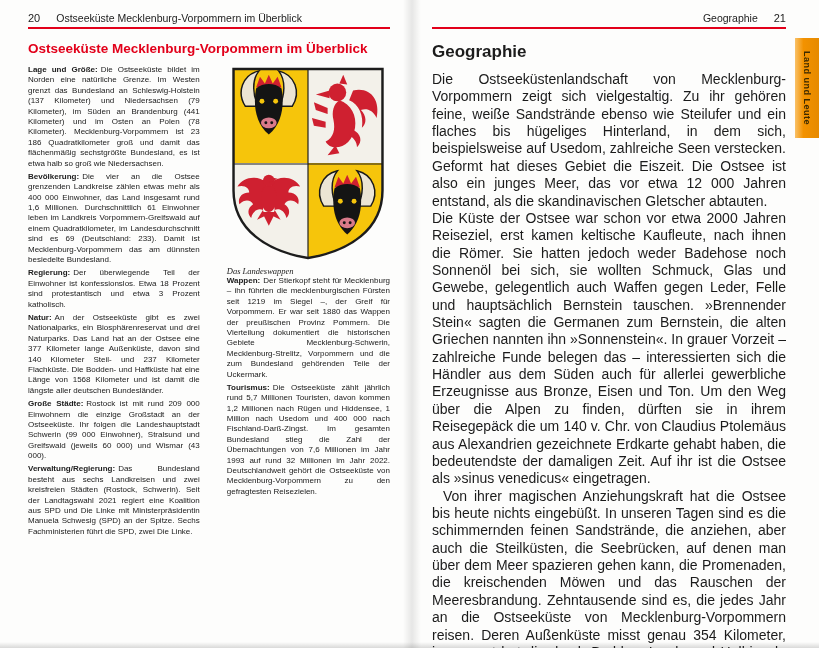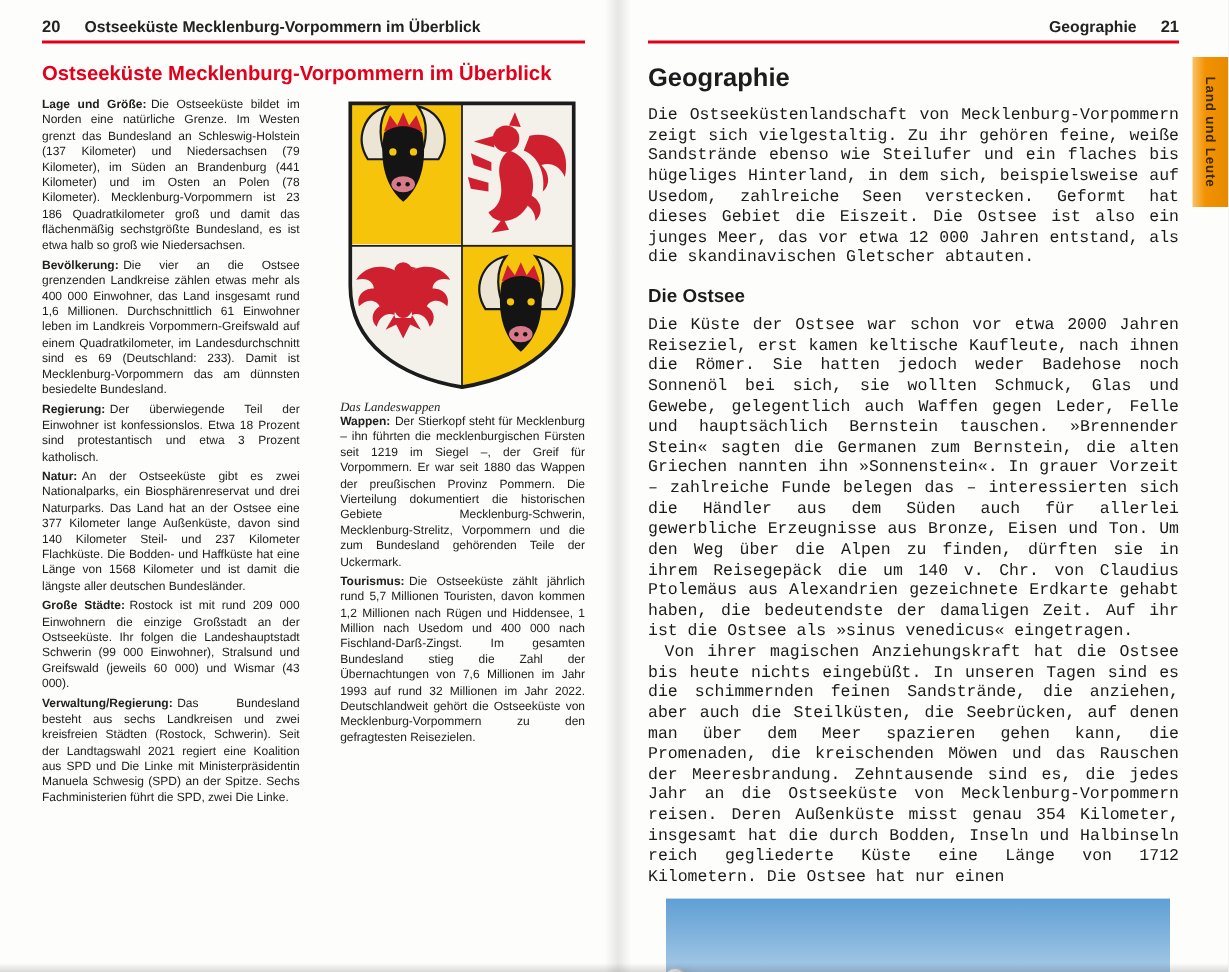--- a/index.html
+++ b/index.html
@@ -7,21 +7,21 @@
         font-family:"Liberation Sans",sans-serif;color:#1c1c1c;}
   .book::after{content:'';position:absolute;left:0;right:0;bottom:0;height:6px;
         background:linear-gradient(180deg,rgba(0,0,0,0),rgba(0,0,0,.14));pointer-events:none;}
   .gutter{position:absolute;left:403px;top:0;width:18px;height:100%;
         background:linear-gradient(90deg,rgba(0,0,0,0),rgba(0,0,0,.09) 50%,rgba(0,0,0,0));}
   .page{position:absolute;top:0;height:648px;box-sizing:border-box;overflow:hidden;}
   .page-left{left:0;width:404px;padding:12px 14px 0 28px;}
   .page-right{left:420px;width:372px;padding:12px 6px 0 12px;}
 
   
-  .runhead{display:flex;align-items:baseline;font-size:10.5px;font-weight:bold;color:#222;}
+  .runhead{display:flex;align-items:baseline;font-size:10.5px;font-weight:normal;color:#222;}
   .runhead .num{font-size:11px;}
   .page-left .runhead .title{margin-left:16px;}
   .page-right .runhead{justify-content:flex-end;}
   .page-right .runhead .title{margin-right:16px;}
   .red-rule{height:2px;background:#e2001a;margin-top:3px;}
 
   
   .box-title{color:#e2001a;font-size:13.5px;font-weight:bold;margin:12px 0 0;}
   .cols{display:flex;gap:27px;margin-top:9px;}
   .col1{width:181px;}
@@ -30,21 +30,21 @@
   p.entry b{margin-right:3px;}
 
   .arms-fig{margin:0 0 8px;text-align:center;}
   .arms-fig svg{display:block;margin:0 auto;}
   .arms-caption{display:block;text-align:left;font-family:"Liberation Serif",serif;
         font-style:italic;font-size:8.5px;margin-top:5px;color:#222;}
 
   
   .rp-title{font-size:17px;font-weight:bold;margin:13px 0 9px;}
   .rp-sub{font-size:12.5px;font-weight:bold;margin:10px 0 7px;}
-  .rp-text{font-family:Liberation Mono, monospace;font-size:11px;line-height:1.24;
+  .rp-text{font-family:Liberation Sans, sans-serif;font-size:14px;line-height:1.24;
         text-align:justify;margin:0;hyphens:auto;color:#1b1b1b;}
   .rp-text.indent{text-indent:11px;}
 
   
   .photo-fig{margin:6px 2px 0 12px;}
   .photo{position:relative;width:336px;height:174px;overflow:hidden;background:#bcd6ea;}
   .sky{position:absolute;left:0;top:0;width:100%;height:43%;
         background:linear-gradient(180deg,#5f9fd4,#a9cbe6 70%,#c8dcec);}
   .horizon{position:absolute;left:0;top:42.5%;width:100%;height:1px;background:#29557f;opacity:.7;}
   .sea{position:absolute;left:0;top:43%;width:100%;height:22%;
@@ -193,21 +193,20 @@
     <div class="runhead">
       <span class="title">Geographie</span>
       <span class="num">21</span>
     </div>
     <div class="red-rule"></div>
 
     <h1 class="rp-title">Geographie</h1>
 
     <p class="rp-text">Die Ostseeküstenlandschaft von Mecklenburg-Vorpommern zeigt sich vielgestaltig. Zu ihr gehören feine, weiße Sandstrände ebenso wie Steilufer und ein flaches bis hügeliges Hinterland, in dem sich, beispielsweise auf Usedom, zahlreiche Seen verstecken. Geformt hat dieses Gebiet die Eiszeit. Die Ostsee ist also ein junges Meer, das vor etwa 12 000 Jahren entstand, als die skandinavischen Gletscher abtauten.</p>
 
-    <h2 class="rp-sub">Die Ostsee</h2>
 
     <p class="rp-text">Die Küste der Ostsee war schon vor etwa 2000 Jahren Reiseziel, erst kamen keltische Kaufleute, nach ihnen die Römer. Sie hatten jedoch weder Badehose noch Sonnenöl bei sich, sie wollten Schmuck, Glas und Gewebe, gelegentlich auch Waffen gegen Leder, Felle und hauptsächlich Bernstein tauschen. »Brennender Stein« sagten die Germanen zum Bernstein, die alten Griechen nannten ihn »Sonnenstein«. In grauer Vorzeit – zahlreiche Funde belegen das – interessierten sich die Händler aus dem Süden auch für allerlei gewerbliche Erzeugnisse aus Bronze, Eisen und Ton. Um den Weg über die Alpen zu finden, dürften sie in ihrem Reisegepäck die um 140 v. Chr. von Claudius Ptolemäus aus Alexandrien gezeichnete Erdkarte gehabt haben, die bedeutendste der damaligen Zeit. Auf ihr ist die Ostsee als »sinus venedicus« eingetragen.</p>
     <p class="rp-text indent">Von ihrer magischen Anziehungskraft hat die Ostsee bis heute nichts eingebüßt. In unseren Tagen sind es die schimmernden feinen Sandstrände, die anziehen, aber auch die Steilküsten, die Seebrücken, auf denen man über dem Meer spazieren gehen kann, die Promenaden, die kreischenden Möwen und das Rauschen der Meeresbrandung. Zehntausende sind es, die jedes Jahr an die Ostseeküste von Mecklenburg-Vorpommern reisen. Deren Außenküste misst genau 354 Kilometer, insgesamt hat die durch Bodden, Inseln und Halbinseln reich gegliederte Küste eine Länge von 1712 Kilometern. Die Ostsee hat nur einen</p>
 
     <figure class="photo-fig" style="margin-bottom:0;">
       <div class="photo">
         <div class="sky"></div>
         <div class="horizon"></div>
         <div class="sea"></div>
         <div class="sand"></div>

